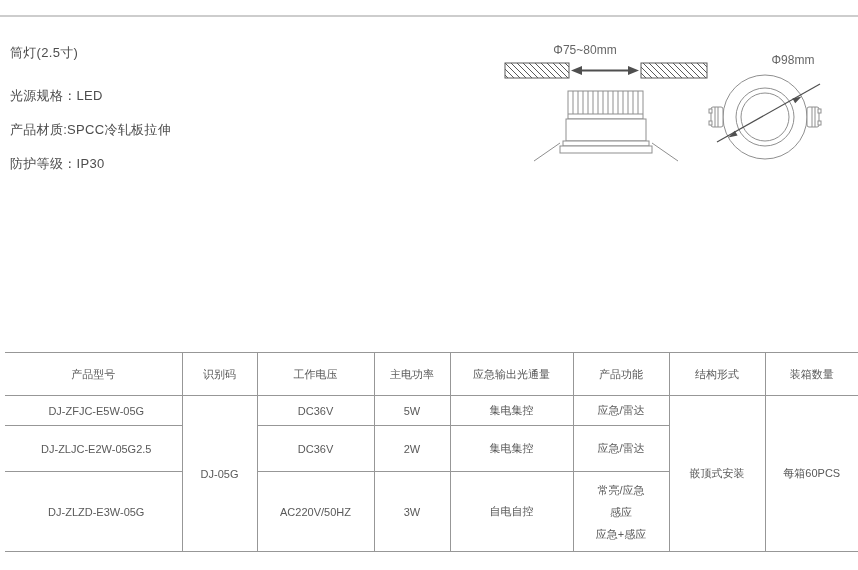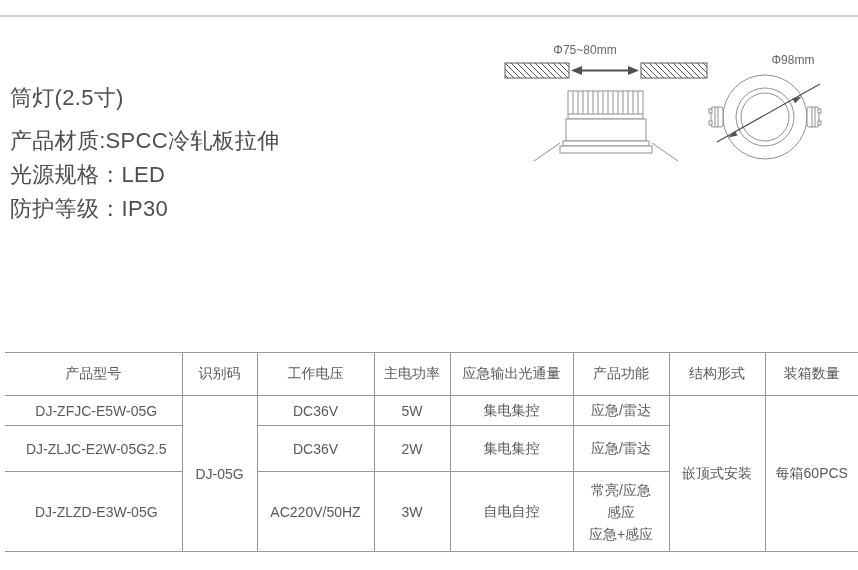--- a/index.html
+++ b/index.html
@@ -15,25 +15,24 @@
   .top-divider {
     position: absolute; left: 0; top: 15px;
     width: 858px; height: 2px;
     background: #cdcdcd;
   }
 
   
   .specs {
     position: absolute; left: 10px; top: 36px;
     color: #4d4d4d;
-    font-size: 22px;
+    font-size: 13px;
     line-height: 34px;
     letter-spacing: 0.3px;
     white-space: nowrap;
-    margin-top: 45px;
   }
   .specs .title { margin-bottom: 9px; }
 
   
   .diagrams { position: absolute; left: 494px; top: 28px; }
   .diagrams text {
     font-family: "Liberation Sans", sans-serif;
     font-size: 12px;
     fill: #666666;
   }
@@ -42,21 +41,21 @@
   .dim { stroke: #4f4f4f; fill: none; }
   .dim-fill { fill: #4f4f4f; stroke: none; }
 
   
   table.spec-table {
     position: absolute; left: 5px; top: 352px;
     width: 853px;
     border-collapse: collapse;
     table-layout: fixed;
     color: #595959;
-    font-size: 14px;
+    font-size: 11px;
   }
   .spec-table th, .spec-table td {
     border: 1px solid #979797;
     font-weight: 400;
     text-align: center;
     vertical-align: middle;
     padding: 0;
     overflow: hidden;
     white-space: nowrap;
   }
@@ -71,22 +70,22 @@
 </style>
 </head>
 <body>
 
 <div class="page">
 
   <div class="top-divider"></div>
 
   <div class="specs">
     <div class="title">筒灯(2.5寸)</div>
+    <div>光源规格：LED</div>
     <div>产品材质:SPCC冷轧板拉伸</div>
-    <div>光源规格：LED</div>
     <div>防护等级：IP30</div>
   </div>
 
   <svg class="diagrams" width="364" height="152" viewBox="0 0 364 152">
     <defs>
       <pattern id="hatch" patternUnits="userSpaceOnUse" width="6" height="6">
         <path d="M-1,5 L1,7 M0,0 L6,6 M5,-1 L7,1" stroke="#5a5a5a" stroke-width="1"></path>
       </pattern>
     </defs>
 

